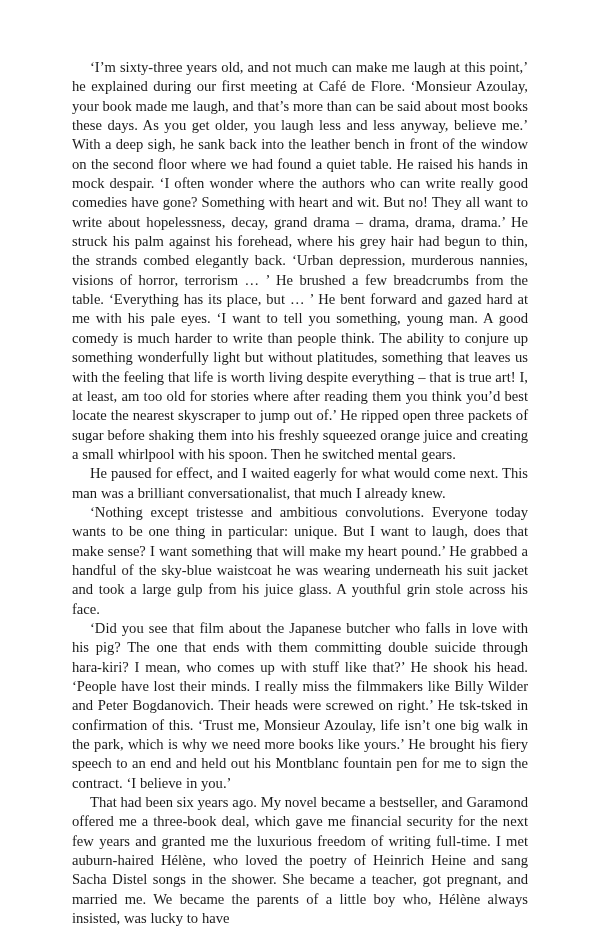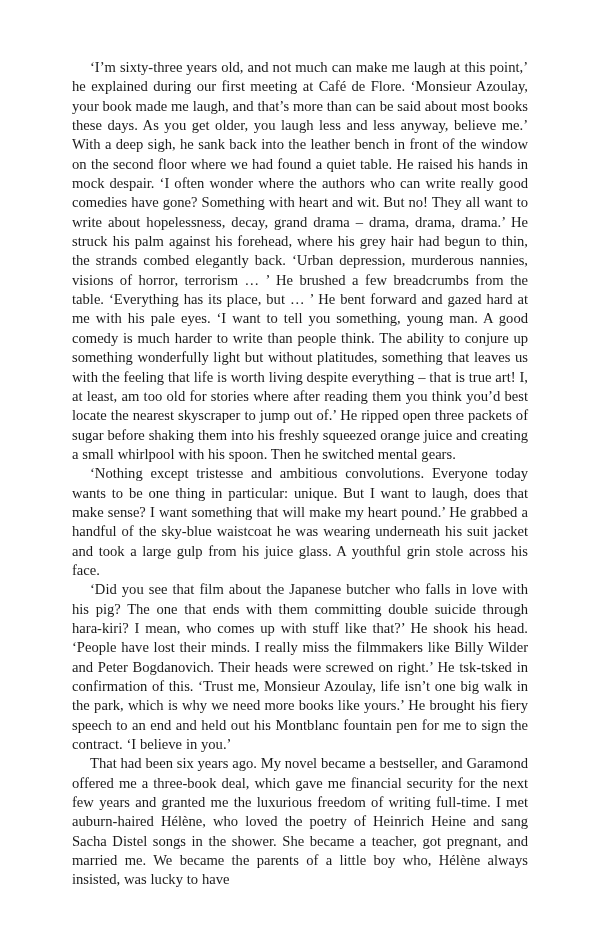--- a/index.html
+++ b/index.html
@@ -41,17 +41,18 @@
   .para:last-child {
     text-align: justify;
   }
 </style>
 </head>
 <body>
 
 <div class="page">
   <div class="text-block">
     <p class="para">‘I’m sixty-three years old, and not much can make me laugh at this point,’ he explained during our first meeting at Café de Flore. ‘Monsieur Azoulay, your book made me laugh, and that’s more than can be said about most books these days. As you get older, you laugh less and less anyway, believe me.’ With a deep sigh, he sank back into the leather bench in front of the window on the second floor where we had found a quiet table. He raised his hands in mock despair. ‘I often wonder where the authors who can write really good comedies have gone? Something with heart and wit. But no! They all want to write about hopelessness, decay, grand drama – drama, drama, drama.’ He struck his palm against his forehead, where his grey hair had begun to thin, the strands combed elegantly back. ‘Urban depression, murderous nannies, visions of horror, terrorism … ’ He brushed a few breadcrumbs from the table. ‘Everything has its place, but … ’ He bent forward and gazed hard at me with his pale eyes. ‘I want to tell you something, young man. A good comedy is much harder to write than people think. The ability to conjure up something wonderfully light but without platitudes, something that leaves us with the feeling that life is worth living despite everything – that is true art! I, at least, am too old for stories where after reading them you think you’d best locate the nearest skyscraper to jump out of.’ He ripped open three packets of sugar before shaking them into his freshly squeezed orange juice and creating a small whirlpool with his spoon. Then he switched mental gears.</p>
+    <p class="para">He paused for effect, and I waited eagerly for what would come next. This man was a brilliant conversationalist, that much I already knew.</p>
     <p class="para">‘Nothing except tristesse and ambitious convolutions. Everyone today wants to be one thing in particular: unique. But I want to laugh, does that make sense? I want something that will make my heart pound.’ He grabbed a handful of the sky-blue waistcoat he was wearing underneath his suit jacket and took a large gulp from his juice glass. A youthful grin stole across his face.</p>
     <p class="para">‘Did you see that film about the Japanese butcher who falls in love with his pig? The one that ends with them committing double suicide through hara-kiri? I mean, who comes up with stuff like that?’ He shook his head. ‘People have lost their minds. I really miss the filmmakers like Billy Wilder and Peter Bogdanovich. Their heads were screwed on right.’ He tsk-tsked in confirmation of this. ‘Trust me, Monsieur Azoulay, life isn’t one big walk in the park, which is why we need more books like yours.’ He brought his fiery speech to an end and held out his Montblanc fountain pen for me to sign the contract. ‘I believe in you.’</p>
     <p class="para">That had been six years ago. My novel became a bestseller, and Garamond offered me a three-book deal, which gave me financial security for the next few years and granted me the luxurious freedom of writing full-time. I met auburn-haired Hélène, who loved the poetry of Heinrich Heine and sang Sacha Distel songs in the shower. She became a teacher, got pregnant, and married me. We became the parents of a little boy who, Hélène always insisted, was lucky to have</p>
   </div>
 </div>
 
 </body></html>

